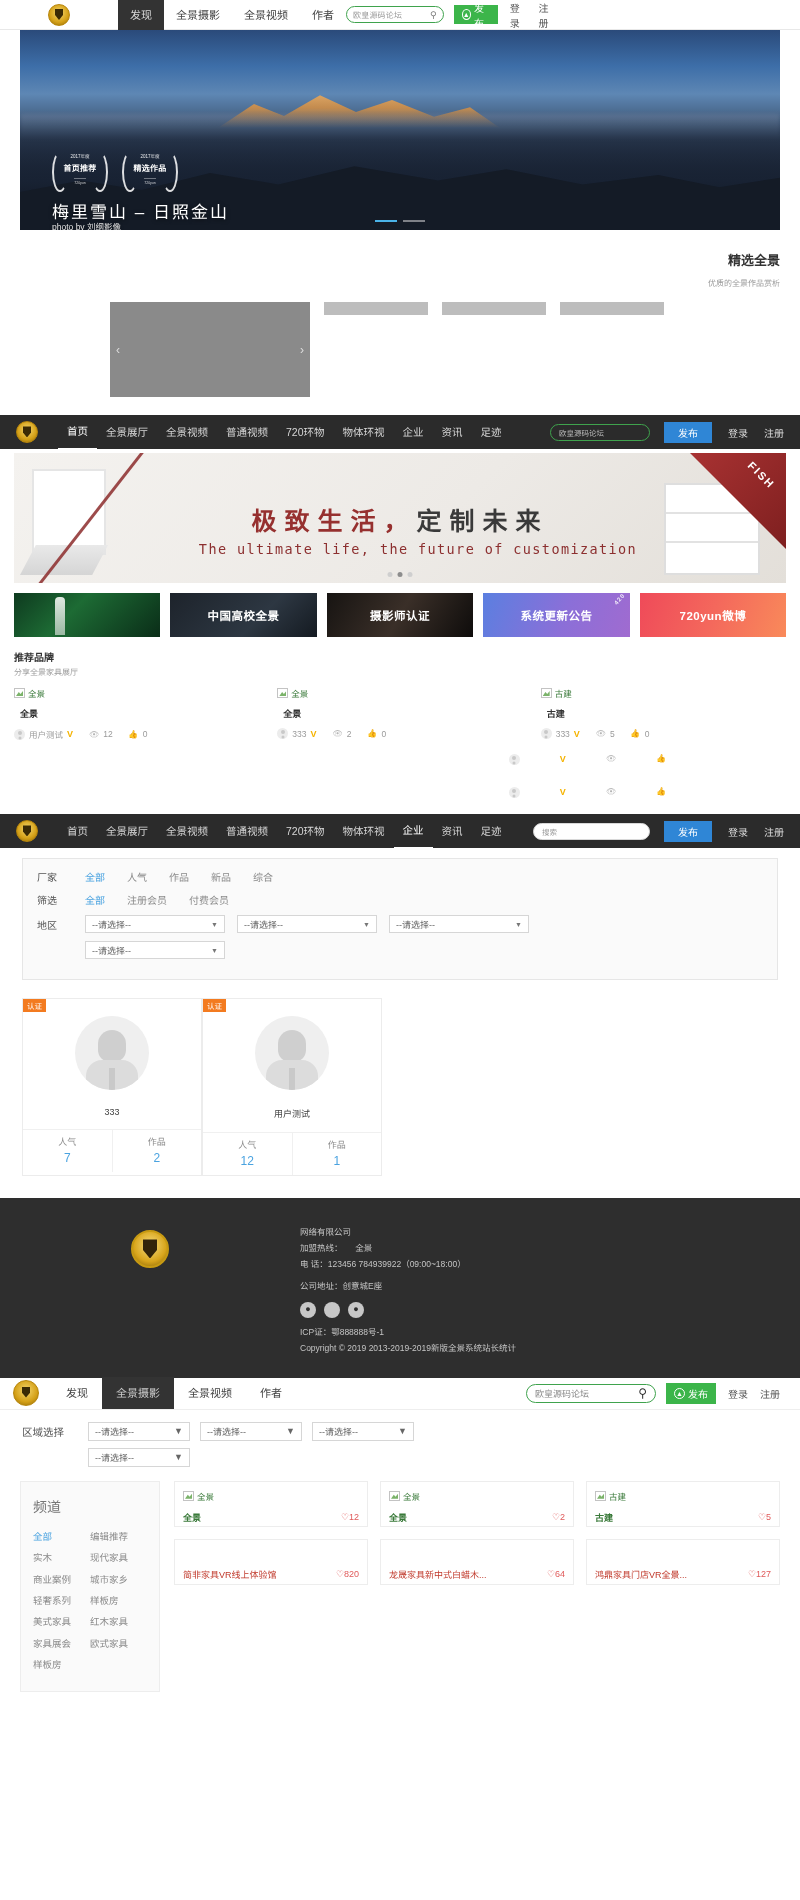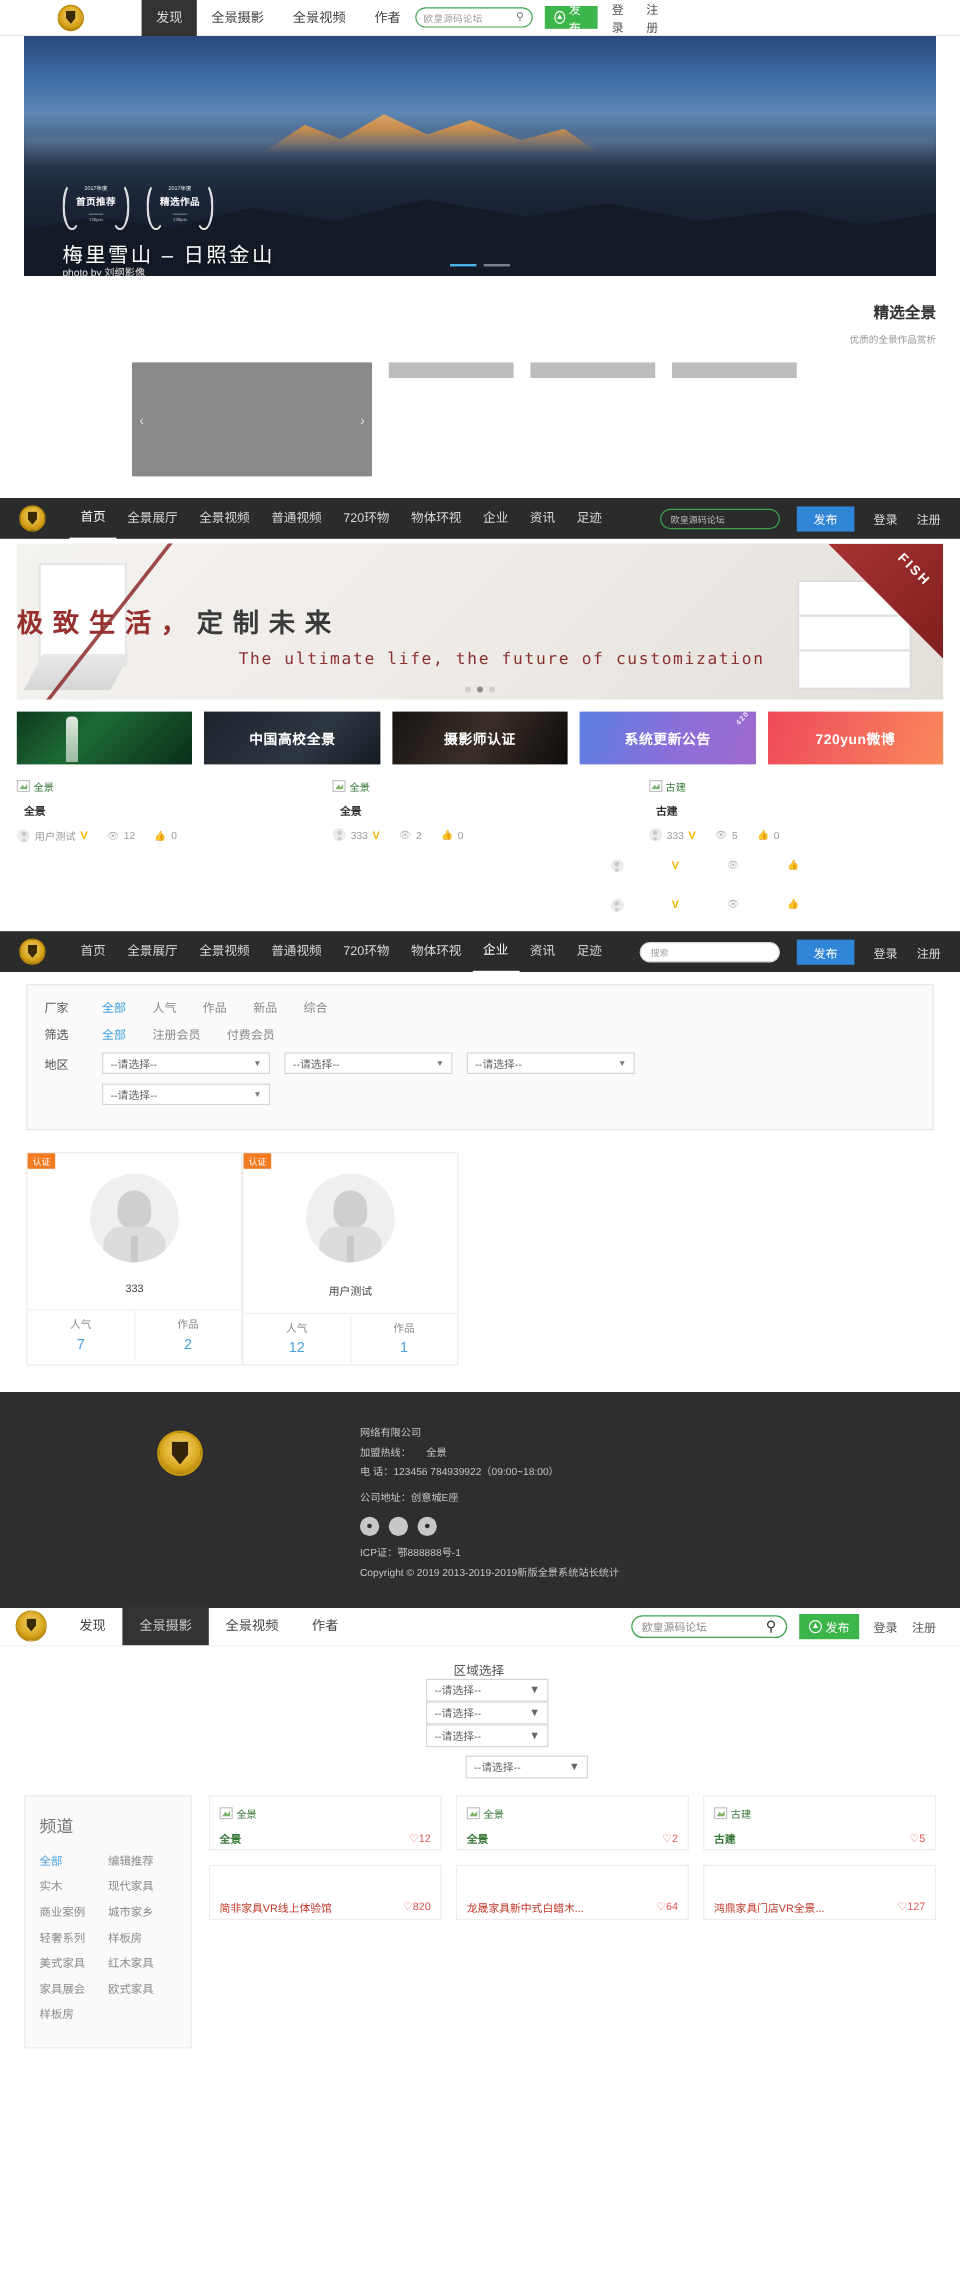--- a/index.html
+++ b/index.html
@@ -174,22 +174,22 @@
   .bb-left-shape {
     position: absolute; left: 18px; top: 16px; width: 74px; height: 86px;
     background: #ffffff; border: 2px solid #e5e5e5;
   }
   .bb-left-shape2 {
     position: absolute; left: 6px; bottom: 8px; width: 88px; height: 30px;
     background: linear-gradient(180deg,#e9e9e9,#d5d5d5);
     clip-path: polygon(0 100%, 18% 0, 100% 0, 82% 100%);
   }
   .bb-title {
-    position: absolute; top: 48px; left: 0; right: 0; text-align: left;
-    font-size: 22px; letter-spacing: 8px; font-weight: bold;
+    position: absolute; top: 48px; left: 0; right: 0; text-align: center;
+    font-size: 25px; letter-spacing: 8px; font-weight: bold;
   }
   .bb-title .red { color: #96302f; }
   .bb-title .dark { color: #3a3a3a; }
   .bb-sub {
     position: absolute; top: 88px; left: 0; right: 0; text-align: center;
     font-size: 13.5px; color: #8c2f2f; letter-spacing: 1.4px;
     font-family: "DejaVu Sans Mono", monospace;
     padding-left: 36px;
   }
   .bb-dots { position: absolute; bottom: 6px; left: 50%; transform: translateX(-50%); display: flex; gap: 5px; }
@@ -326,21 +326,21 @@
   .s4-logo-wrap { width: 52px; display: flex; justify-content: center; }
   .s4-tab { padding: 0 14px; height: 32px; line-height: 32px; font-size: 11px; color: #444; cursor: pointer; }
   .s4-tab.active { background: #333; color: #c9c9c9; }
   .s4-right { display: flex; align-items: center; padding-right: 20px; }
   .s4-search {
     width: 130px; height: 19px; border: 1px solid #3fa34d; border-radius: 10px;
     display: flex; align-items: center; padding: 0 8px;
   }
   .s4-search .sp-text { flex: 1; font-size: 9px; color: #888; }
 
-  .region-row { display: flex; align-items: center; padding: 12px 0 0 22px; flex-direction: column; }
+  .region-row { display: flex; align-items: center; padding: 12px 0 0 22px; }
   .region-label { font-size: 10.5px; color: #555; width: 66px; }
   .region-sel {
     width: 102px; height: 19px; border: 1px solid #d6d6d6; background: #fff;
     font-size: 9px; color: #666; display: flex; align-items: center;
     justify-content: space-between; padding: 0 6px; margin-right: 10px; cursor: pointer;
   }
   .region-row.second { padding-top: 7px; padding-left: 88px; }
 
   .s4-body { display: flex; gap: 14px; padding: 14px 20px 24px; }
   .channel-box {
@@ -490,20 +490,22 @@
     <div class="tile t4">
       <span class="corner-tag">420</span>
       <span>系统更新公告</span>
     </div>
     <div class="tile t5">
       <span>720yun微博</span>
     </div>
   </div>
 
   <div class="brands">
+    <div class="br-title">推荐品牌</div>
+    <div class="br-sub">分享全景家具展厅</div>
     <div class="br-grid">
 
       <div class="br-col">
         <div class="broken-img">
           <span class="bi-glyph"></span>
           <span>全景</span>
         </div>
         <div class="br-name">全景</div>
         <div class="br-meta">
           <div class="meta-pair">

